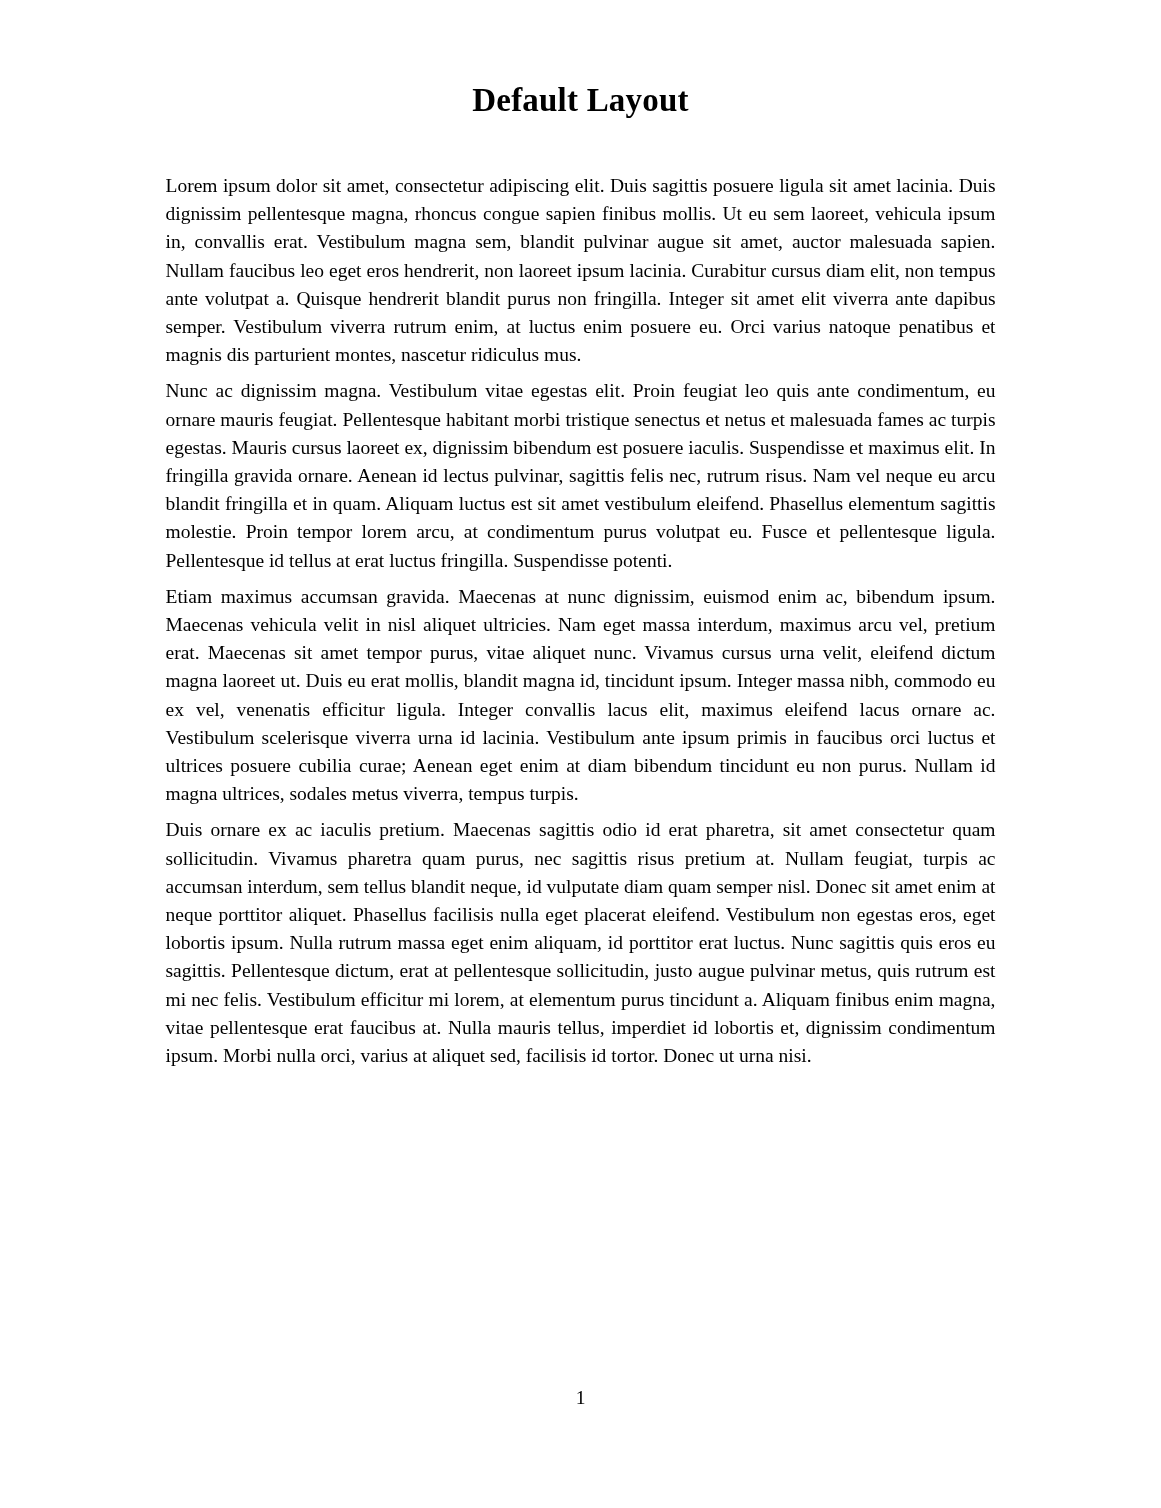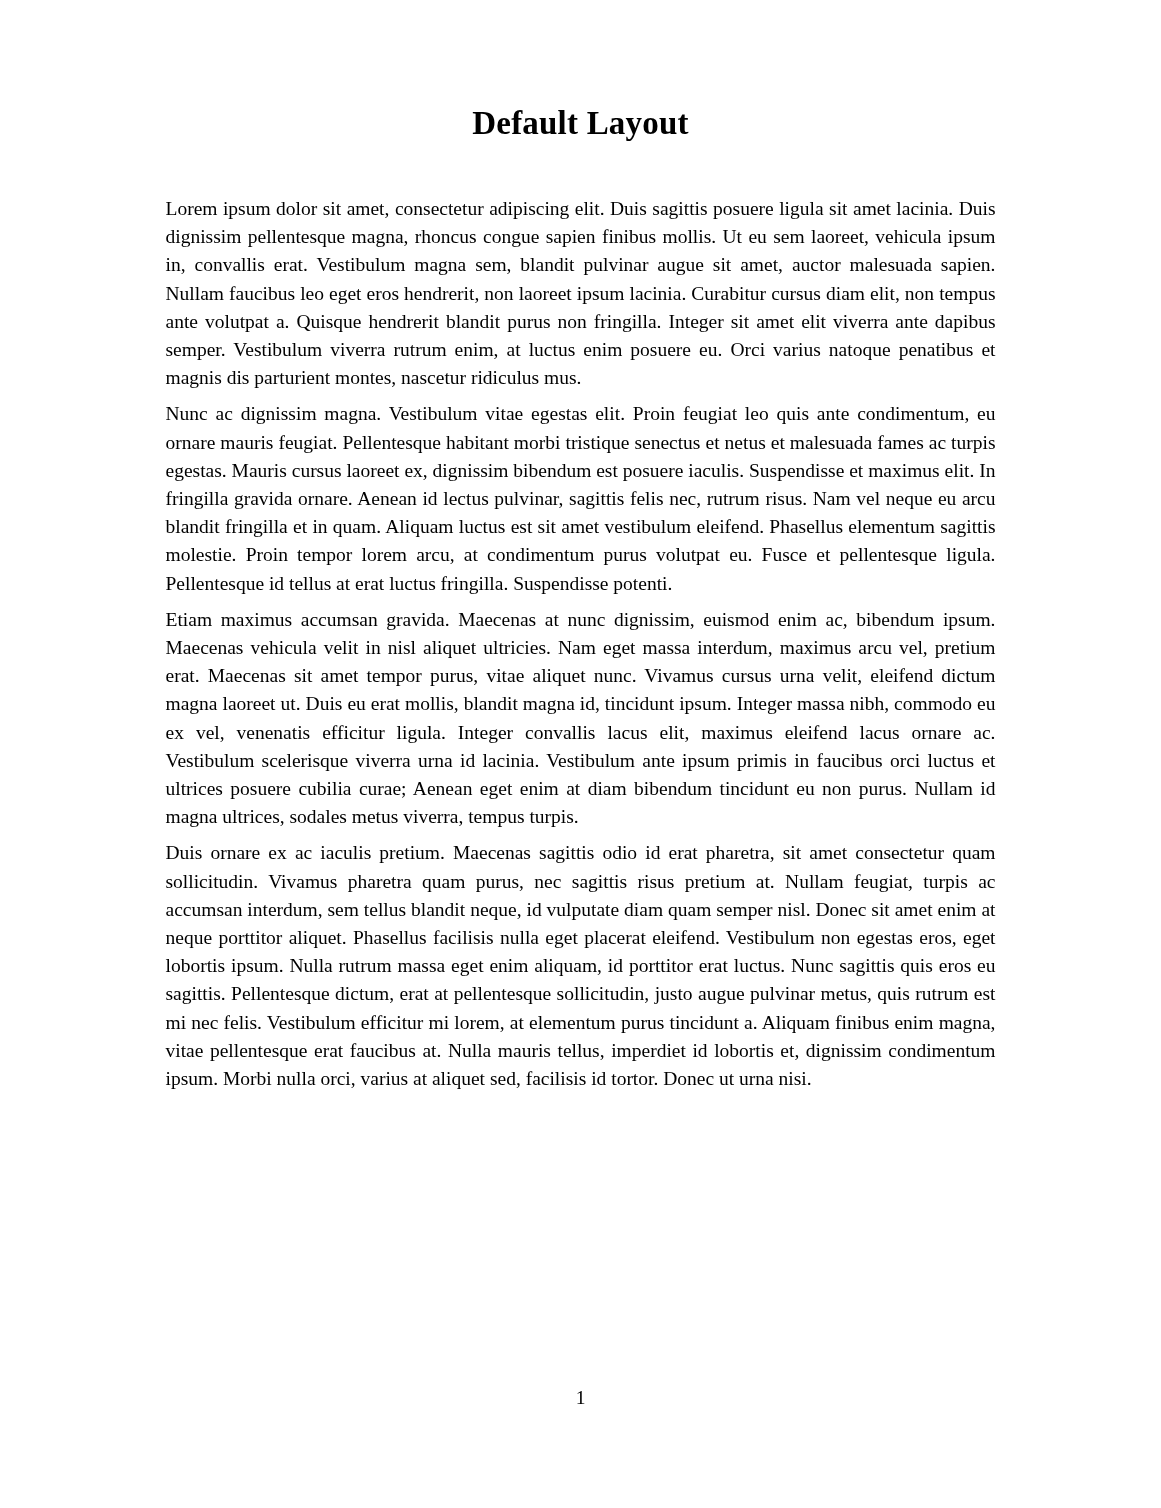--- a/index.html
+++ b/index.html
@@ -14,21 +14,21 @@
     height: 1508px;
     background: #ffffff;
     color: #000000;
     font-family: "Liberation Serif", "DejaVu Serif", serif;
     overflow: hidden;
   }
 
   .content {
     width: 830px;
     margin: 0 auto;
-    padding-top: 103px;
+    padding-top: 80px;
   }
 
   .title {
     font-size: 33px;
     line-height: 40px;
     font-weight: bold;
     text-align: center;
     margin: 0 0 52px 0;
     letter-spacing: 0.2px;
   }

